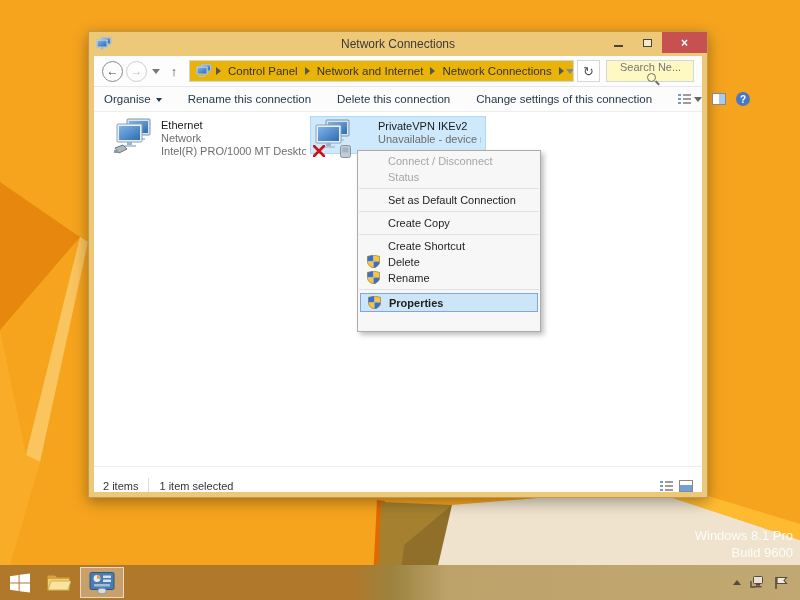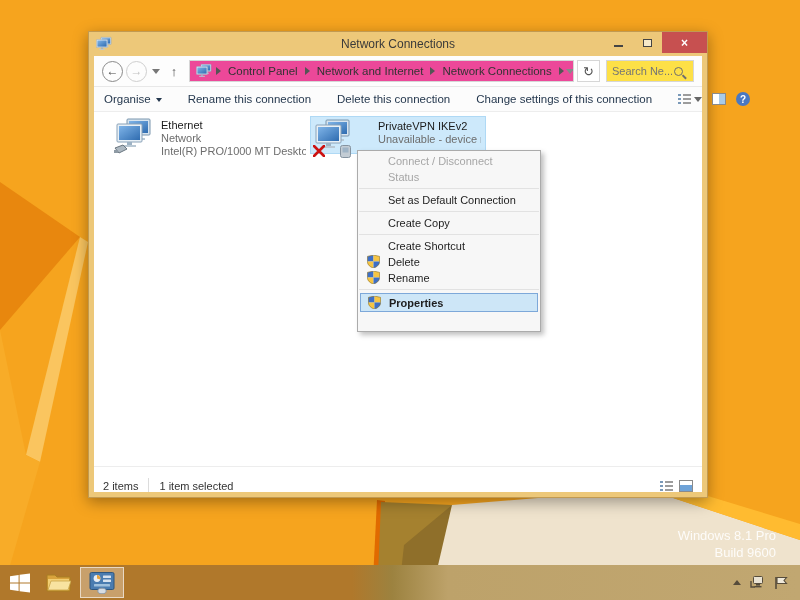--- a/index.html
+++ b/index.html
@@ -2,21 +2,21 @@
 <html><head>
 <meta charset="utf-8">
 <style>
   * { margin:0; padding:0; box-sizing:border-box; }
   html,body { width:800px; height:600px; overflow:hidden; }
   body { font-family:"Liberation Sans", sans-serif; position:relative; background:#F6A41E; }
 
   
   .screen { position:absolute; inset:0; width:800px; height:600px; }
   .wallpaper { position:absolute; inset:0; }
-  .watermark { position:absolute; right:24px; bottom:39px; text-align:right;
+  .watermark { position:absolute; right:7px; bottom:39px; text-align:right;
                color:rgba(255,255,255,.88); font-size:13px; line-height:17px; }
 
   
   .win { position:absolute; left:88px; top:31px; width:620px; height:467px;
          background:#EDC879; border:1px solid #C19A52;
          box-shadow:0 4px 14px rgba(0,0,0,.35); }
   .titlebar { position:absolute; left:0; top:0; right:0; height:24px; display:flex; align-items:center; }
   .title-icon { position:absolute; left:7px; top:4px; width:16px; height:16px; }
   .title-text { flex:1; text-align:center; font-size:12px; color:#3a3a3a; }
   .caption { position:absolute; right:0; top:0; height:21px; display:flex; }
@@ -28,29 +28,29 @@
   .win-inner { position:absolute; left:5px; right:5px; top:24px; bottom:5px; background:#fff; }
 
   
   .addr-row { height:31px; display:flex; align-items:center; padding:0 8px; background:#FDFDFD; border-bottom:1px solid #E8E8E8; }
   .nav-btn { width:21px; height:21px; border-radius:50%; display:flex; align-items:center; justify-content:center;
              font-size:12px; margin-right:3px; }
   .nav-back { border:1px solid #8a8a8a; color:#444; }
   .nav-fwd  { border:1px solid #cfcfcf; color:#c2c2c2; }
   .tri-down { width:0; height:0; border-left:4px solid transparent; border-right:4px solid transparent; border-top:5px solid #777; margin:0 5px 0 2px; }
   .nav-up { width:18px; text-align:center; color:#444; font-size:13px; margin-right:6px; }
-  .addr-box { flex:1; height:22px; border:1px solid #D6D6D6; background:#ec4899; display:flex; align-items:center; padding:0 4px; overflow:hidden; }
+  .addr-box { flex:1; height:22px; border:1px solid #D6D6D6; background:#eab308; display:flex; align-items:center; padding:0 4px; overflow:hidden; }
   .addr-icon { width:16px; height:16px; margin:0 2px; flex:none; }
   .crumb { font-size:11.5px; color:#333; padding:0 5px; white-space:nowrap; }
   .crumb-sep { width:0; height:0; border-top:4px solid transparent; border-bottom:4px solid transparent; border-left:5px solid #555; margin:0 2px; }
   .addr-chevron { margin-left:auto; width:0; height:0; border-left:4px solid transparent; border-right:4px solid transparent; border-top:5px solid #888; }
   .refresh-btn { width:23px; height:22px; border:1px solid #D6D6D6; background:#fff; margin-left:3px;
                  display:flex; align-items:center; justify-content:center; color:#555; font-size:13px; }
-  .search-box { width:88px; height:22px; border:1px solid #D6D6D6; background:#fde047; margin-left:6px;
-                display:flex; align-items:center; padding:0 5px; }
+  .search-box { width:88px; height:22px; border:1px solid #D6D6D6; background:#fef9c3; margin-left:6px;
+                display:flex; align-items:center; padding:0 5px;flex-direction:column; }
   .search-box input { border:0; outline:0; width:60px; font-size:11px; color:#777;
                       font-family:"Liberation Sans", sans-serif; background:transparent; }
   .mag { width:9px; height:9px; border:1.5px solid #6e6e6e; border-radius:50%; position:relative; margin-left:2px; flex:none; }
   .mag::after { content:""; position:absolute; width:5px; height:1.5px; background:#6e6e6e;
                 transform:rotate(45deg); left:7px; top:8px; }
 
   
   .toolbar { height:25px; display:flex; align-items:center; padding:0 10px; background:#FCFCFC; border-bottom:1px solid #EDEDED; }
   .tool-item { font-size:11.5px; color:#25384E; margin-right:26px; white-space:nowrap; display:flex; align-items:center; }
   .tool-item .tri-down { border-top-color:#25384E; margin:2px 0 0 5px; border-left-width:3.5px; border-right-width:3.5px; border-top-width:4px; }

